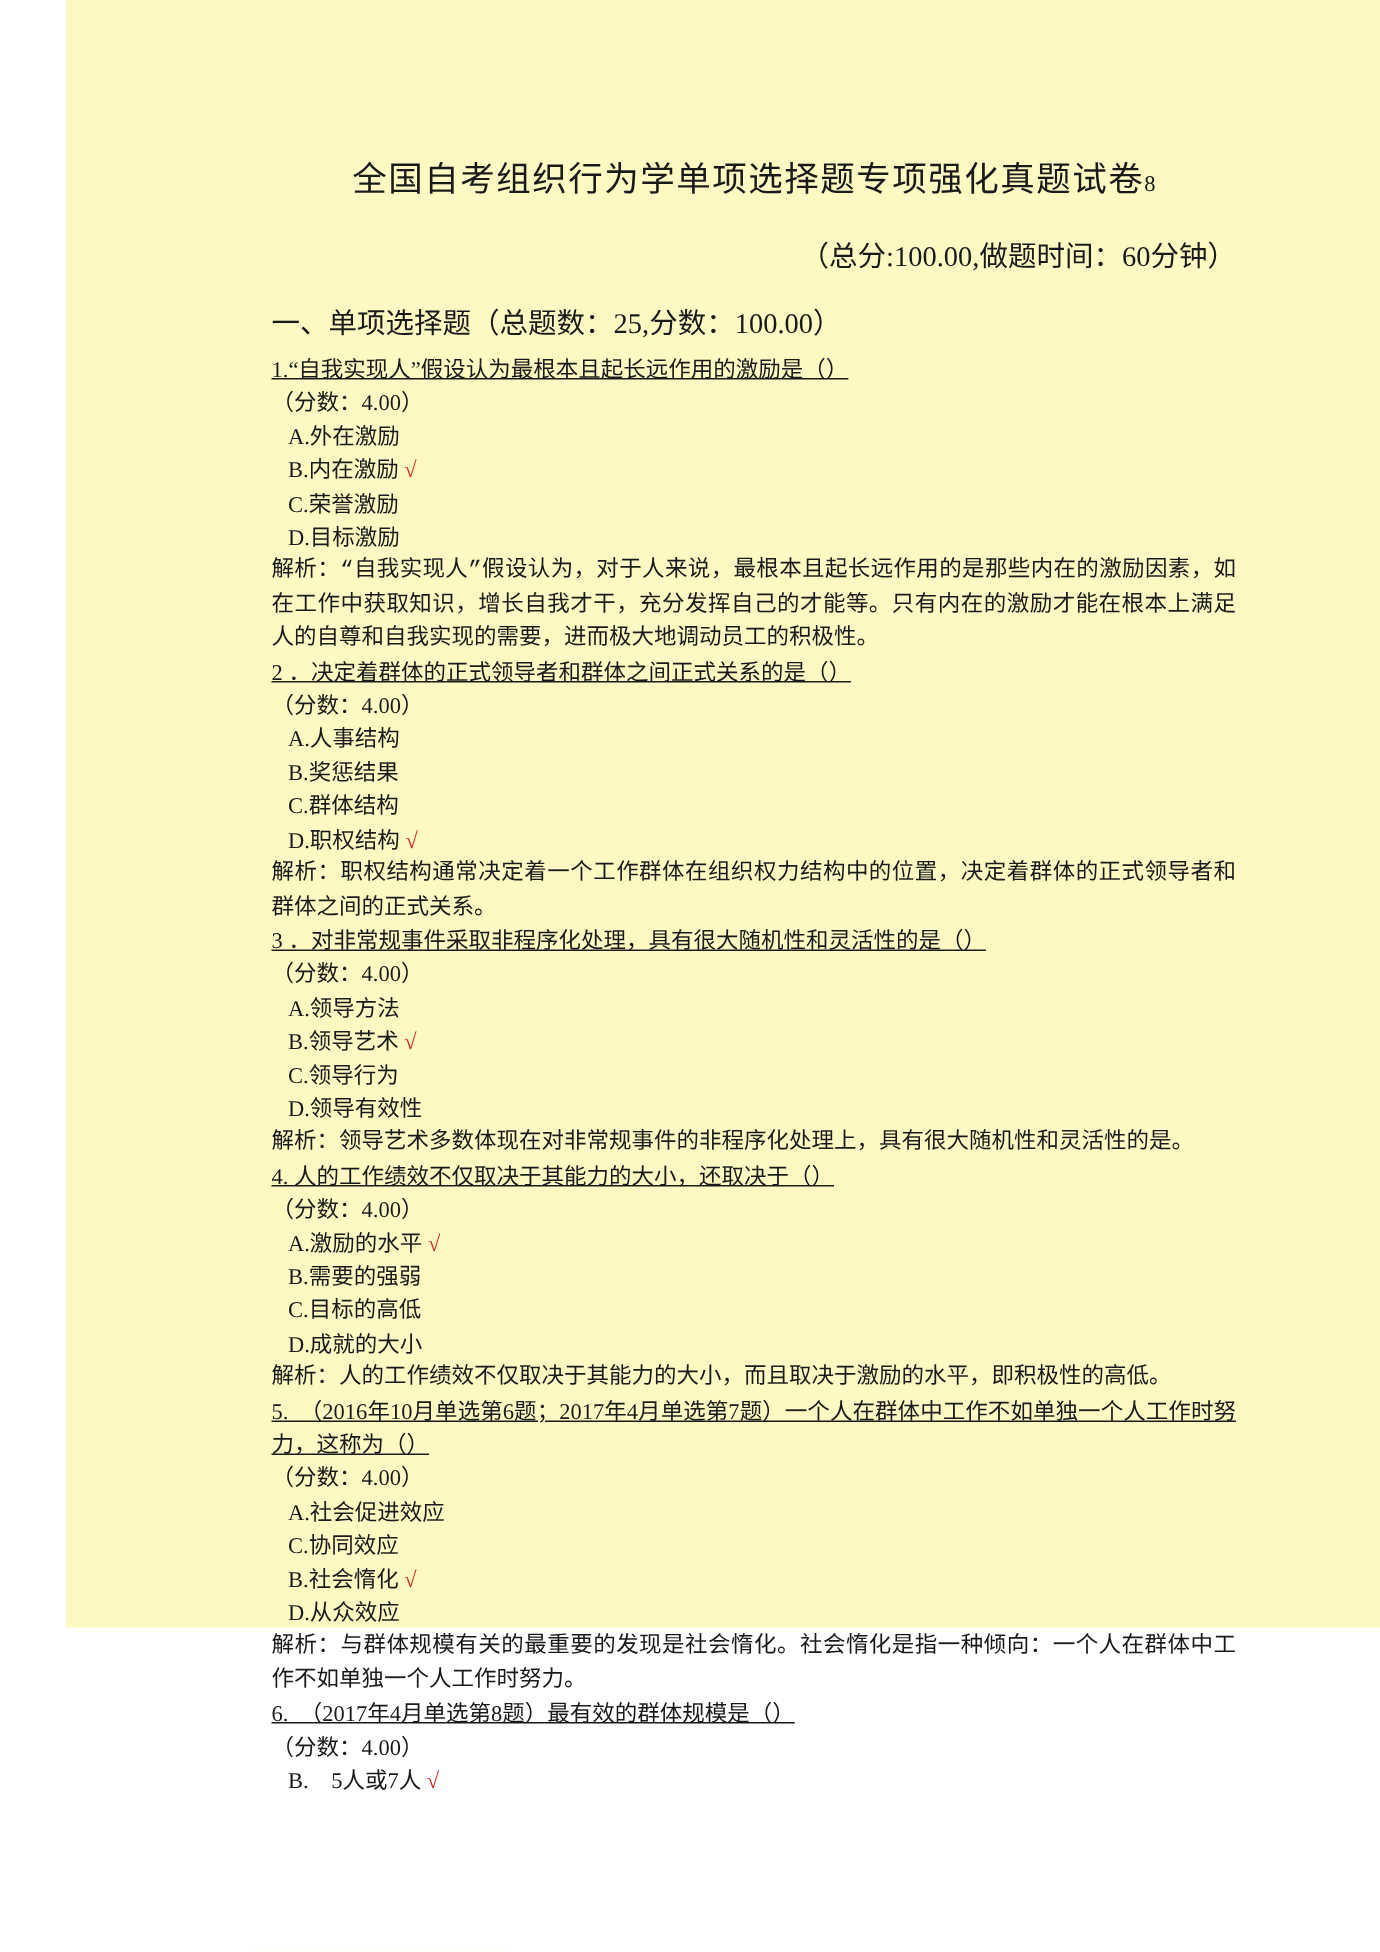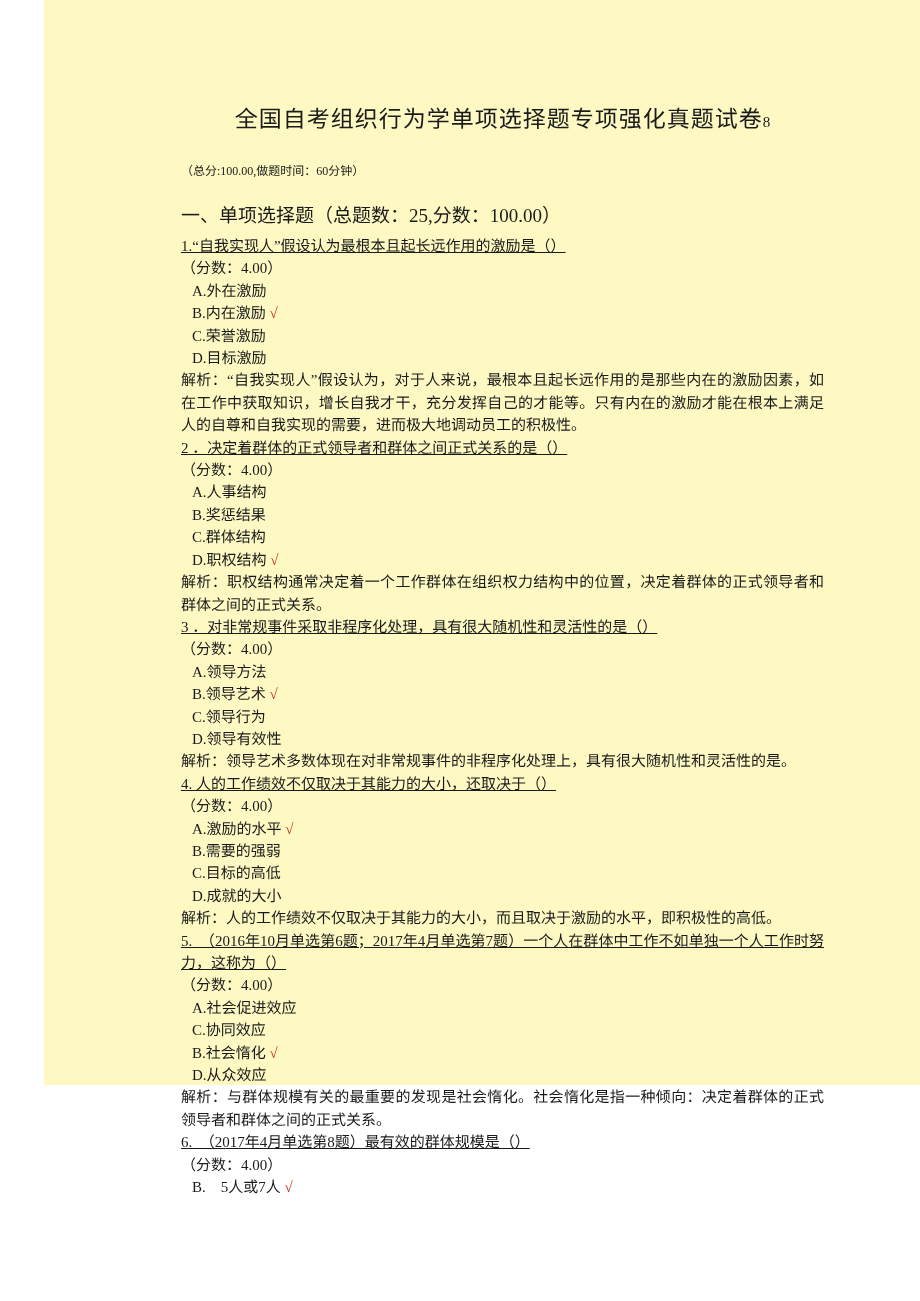--- a/index.html
+++ b/index.html
@@ -31,22 +31,22 @@
     letter-spacing: 1px;
     white-space: nowrap;
   }
   .title-suffix {
     font-size: 15px;
     font-weight: 400;
     letter-spacing: 0;
   }
   .doc-subtitle {
     margin: 20px 0 0 0;
-    text-align: left;
-    font-size: 12px;
+    text-align: right;
+    font-size: 19px;
     line-height: 22px;
   }
   .section-heading {
     margin: 21px 0 7px 0;
     font-size: 19px;
     font-weight: 400;
     line-height: 25px;
   }
   .question p {
     margin: 0;
@@ -55,20 +55,21 @@
   }
   .stem {
     text-align: justify;
     text-decoration: underline;
   }
   .option {
     padding-left: 11px;
   }
   .analysis {
     text-align: justify;
+    font-family: Liberation Mono, monospace;
   }
   .check {
     font-size: 15px;
   }
 </style>
 </head>
 <body>
 
 <div class="page">
 
@@ -129,21 +130,21 @@
 
   <section class="question">
     <p class="stem">5.　（2016年10月单选第6题；2017年4月单选第7题）一个人在群体中工作不如单独一个人工作时努力，这称为（）</p>
     <p class="score">（分数：4.00）</p>
     <div class="options">
           <p class="option">A.社会促进效应</p>
           <p class="option">C.协同效应</p>
           <p class="option">B.社会惰化<span class="check" style="color: rgb(208, 42, 32);"> √</span></p>
           <p class="option">D.从众效应</p>
         </div>
-    <p class="analysis">解析：与群体规模有关的最重要的发现是社会惰化。社会惰化是指一种倾向：决定着群体的正式领导者和群体之间的正式关系。</p>
+    <p class="analysis">解析：与群体规模有关的最重要的发现是社会惰化。社会惰化是指一种倾向：一个人在群体中工作不如单独一个人工作时努力。</p>
   </section>
 
   <section class="question">
     <p class="stem">6.　（2017年4月单选第8题）最有效的群体规模是（）</p>
     <p class="score">（分数：4.00）</p>
     <div class="options">
           <p class="option">B.　5人或7人<span class="check" style="color: rgb(208, 42, 32);"> √</span></p>
         </div>
 
   </section>

